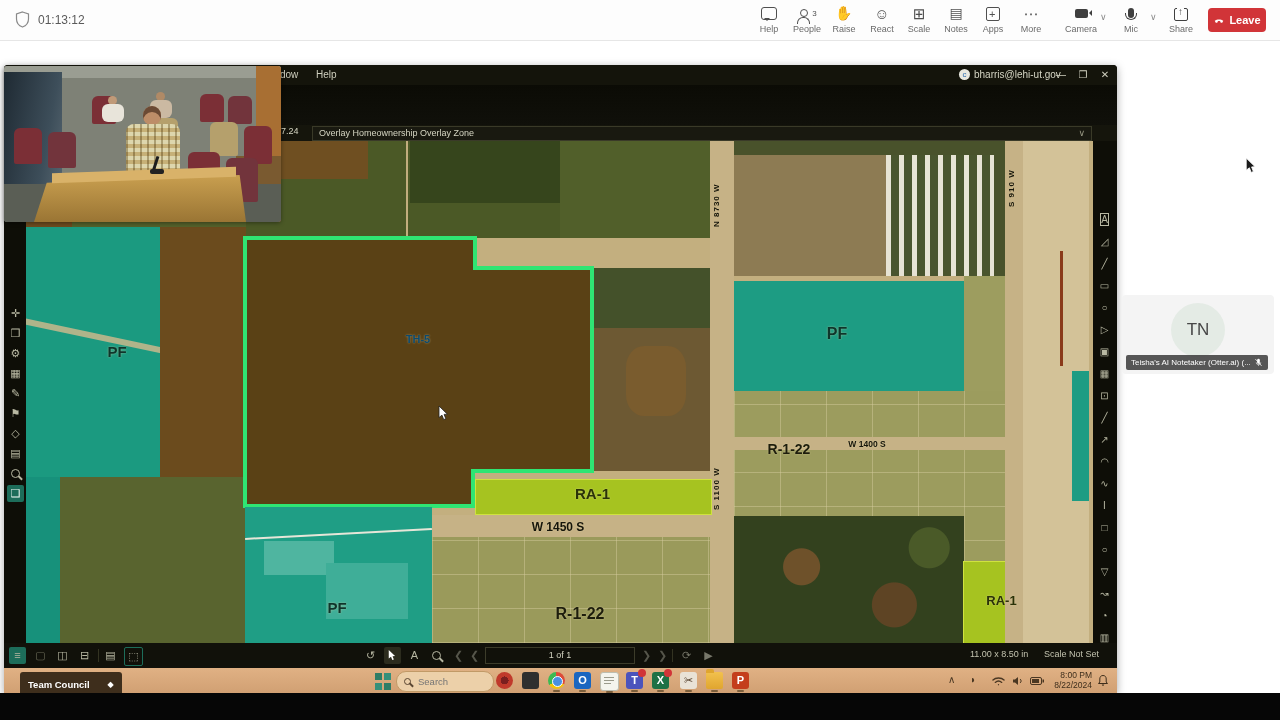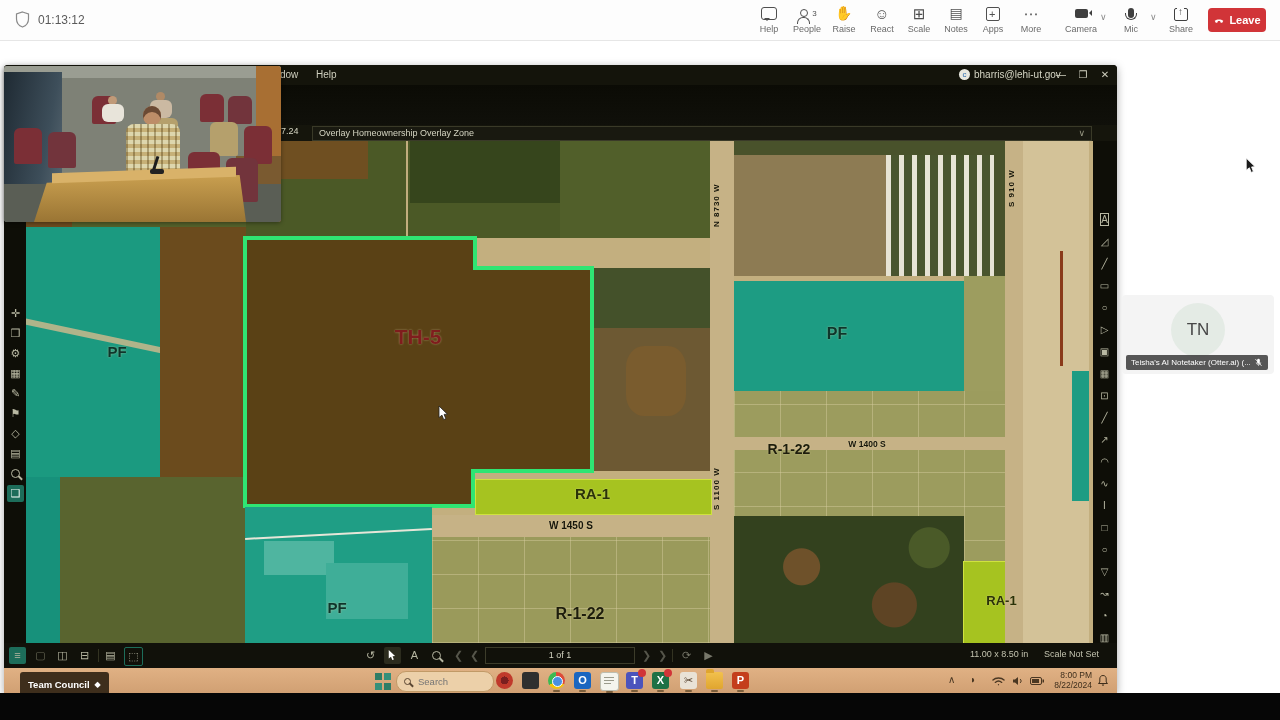--- a/index.html
+++ b/index.html
@@ -226,23 +226,23 @@
       <div class="a" style="left:219px;top:366px;width:187px;height:136px;background:#1f9e85"></div>
       <div class="a" style="left:238px;top:400px;width:70px;height:34px;background:#4fb5a0"></div>
       <div class="a" style="left:300px;top:422px;width:82px;height:56px;background:#3fae98"></div>
       <div class="a" style="left:219px;top:392px;width:187px;height:2px;background:#e6e6d8;transform:rotate(-3deg)"></div>
       <div class="a grid-olive" style="left:406px;top:396px;width:278px;height:106px;background-color:#9a9a5b"></div>
 
       <div class="stv" style="left:686px;top:28px;height:72px">N 8730 W</div>
       <div class="stv" style="left:686px;top:312px;height:72px">S 1100 W</div>
       <div class="stv" style="left:981px;top:14px;height:66px">S 910 W</div>
       <div class="zl" style="left:806px;top:298px;width:70px;font-size:8.5px;color:#15150a">W 1400 S</div>
-      <div class="zl" style="left:406px;top:379px;width:278px;font-size:10px;color:#15150a">W 1450 S</div>
-
-      <div class="zl" style="left:337px;top:184px;width:110px;font-size:21px;color:#7f1d1d">TH-5</div>
+      <div class="zl" style="left:393px;top:379px;width:278px;font-size:12px;color:#15150a">W 1450 S</div>
+
+      <div class="zl" style="left:337px;top:192px;width:110px;font-size:11px;color:#0c4a6e">TH-5</div>
       <div class="zl" style="left:61px;top:202px;width:60px;font-size:15px;color:#0e352b">PF</div>
       <div class="zl" style="left:781px;top:184px;width:60px;font-size:16px;color:#0e352b">PF</div>
       <div class="zl" style="left:281px;top:458px;width:60px;font-size:15px;color:#0e352b">PF</div>
       <div class="zl" style="left:449px;top:344px;width:235px;font-size:15px;color:#2a3208">RA-1</div>
       <div class="zl" style="left:937px;top:452px;width:77px;font-size:13px;color:#2a3208">RA-1</div>
       <div class="zl" style="left:723px;top:300px;width:80px;font-size:14px;color:#1d1d0c">R-1-22</div>
       <div class="zl" style="left:504px;top:464px;width:100px;font-size:16px;color:#1d1d0c">R-1-22</div>
 
       <svg class="a" style="left:412px;top:264px" width="12" height="17" viewBox="0 0 12 17">
         <path d="M1 1 L1 12.5 L4 10.2 L5.7 14.6 L7.8 13.7 L6.1 9.4 L9.4 9.2 Z" fill="#fff" stroke="#222" stroke-width="0.8"></path>
@@ -294,21 +294,21 @@
       <span class="sb-ico" style="left:634px;color:#55554a">❯</span>
       <span class="sb-ico" style="left:650px;color:#55554a">❯</span>
       <span class="a" style="left:668px;top:6px;width:1px;height:13px;background:#333322"></span>
       <span class="sb-ico" style="left:674px;color:#77776a">⟳</span>
       <span class="sb-ico" style="left:696px;color:#77776a">▶</span>
       <span class="a" style="left:966px;top:6px;color:#c2c2ae">11.00 x 8.50 in</span>
       <span class="a" style="left:1040px;top:6px;color:#c2c2ae">Scale Not Set</span>
     </div>
 
     <div class="taskbar">
-      <div class="a" style="left:16px;top:4px;height:24px;background:#3e2e1c;border-radius:3px;display:flex;align-items:center;gap:5px;padding:0 8px;cursor:pointer">
+      <div class="a" style="left:16px;top:4px;height:24px;background:#3e2e1c;border-radius:3px;display:flex;align-items:center;gap:18px;padding:0 8px;cursor:pointer">
         <span style="color:#fff;font-size:9.5px;font-weight:bold">Team Council</span>
         <span style="color:#fff;font-size:8px">◆</span>
       </div>
       <div class="tb-ico" style="left:370px;display:grid;grid-template-columns:7px 7px;grid-gap:2px;padding:1px">
         <span style="background:#2f7d66;width:7px;height:7px"></span>
           <span style="background:#35907a;width:7px;height:7px"></span>
         <span style="background:#35907a;width:7px;height:7px"></span>
           <span style="background:#2f7d66;width:7px;height:7px"></span>
       </div>
       <div class="a" style="left:392px;top:3px;width:82px;height:19px;background:#ecd0a9;border:1px solid #c19a67;border-radius:10px;display:flex;align-items:center;gap:5px;padding:0 7px;color:#5a4632">

